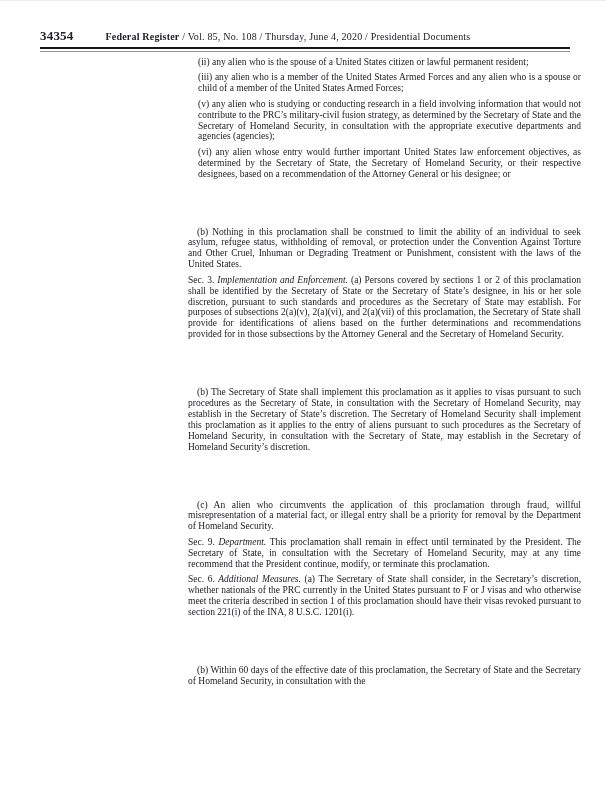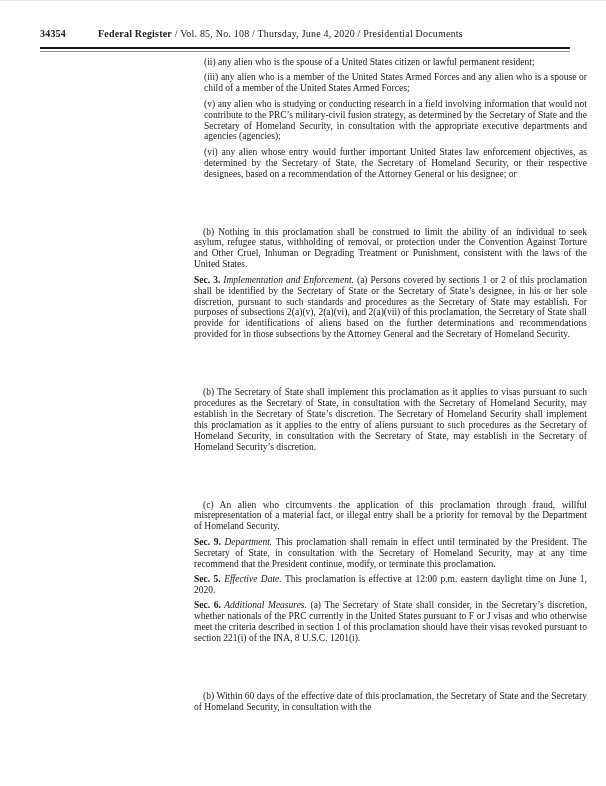--- a/index.html
+++ b/index.html
@@ -21,21 +21,21 @@
     position: absolute;
     left: 40px;
     top: 27px;
     width: 530px;
     font-size: 10px;
     white-space: nowrap;
     letter-spacing: 0.2px;
   }
   .pagenum {
     font-weight: bold;
-    font-size: 10px;
+    font-size: 13px;
     margin-right: 32px;
   }
   .journal b {
     font-weight: bold;
   }
   .rule-thick {
     position: absolute;
     left: 40px;
     top: 46px;
     width: 530px;
@@ -45,39 +45,39 @@
   .rule-thin {
     position: absolute;
     left: 40px;
     top: 50px;
     width: 530px;
     height: 1px;
     background: #8f8f94;
   }
   .body-col {
     position: absolute;
-    left: 194px;
+    left: 188px;
     top: 56px;
     width: 393px;
     font-size: 9.5px;
     line-height: 10.9px;
     text-align: justify;
   }
   .body-col p {
     margin: 0 0 4.5px 0;
   }
   .body-col p.item {
     margin-left: 10px;
   }
   .body-col p.para {
     text-indent: 9px;
     margin-top: 47px;
   }
   .body-col p.sec b {
-    font-weight: bold;
+    font-weight: normal;
   }
   .body-col p.sec i {
     font-style: italic;
   }
 </style>
 </head>
 <body>
 
 <div class="page">
 
@@ -91,18 +91,17 @@
   <main class="body-col" id="content">
       <p class="item">(ii) any alien who is the spouse of a United States citizen or lawful permanent resident;</p>
       <p class="item">(iii) any alien who is a member of the United States Armed Forces and any alien who is a spouse or child of a member of the United States Armed Forces;</p>
       <p class="item">(v) any alien who is studying or conducting research in a field involving information that would not contribute to the PRC’s military-civil fusion strategy, as determined by the Secretary of State and the Secretary of Homeland Security, in consultation with the appropriate executive departments and agencies (agencies);</p>
       <p class="item">(vi) any alien whose entry would further important United States law enforcement objectives, as determined by the Secretary of State, the Secretary of Homeland Security, or their respective designees, based on a recommendation of the Attorney General or his designee; or</p>
       <p class="para">(b) Nothing in this proclamation shall be construed to limit the ability of an individual to seek asylum, refugee status, withholding of removal, or protection under the Convention Against Torture and Other Cruel, Inhuman or Degrading Treatment or Punishment, consistent with the laws of the United States.</p>
       <p class="sec"><b>Sec. 3.</b> <i>Implementation and Enforcement.</i> <span>(a) Persons covered by sections 1 or 2 of this proclamation shall be identified by the Secretary of State or the Secretary of State’s designee, in his or her sole discretion, pursuant to such standards and procedures as the Secretary of State may establish. For purposes of subsections 2(a)(v), 2(a)(vi), and 2(a)(vii) of this proclamation, the Secretary of State shall provide for identifications of aliens based on the further determinations and recommendations provided for in those subsections by the Attorney General and the Secretary of Homeland Security.</span></p>
       <p class="para">(b) The Secretary of State shall implement this proclamation as it applies to visas pursuant to such procedures as the Secretary of State, in consultation with the Secretary of Homeland Security, may establish in the Secretary of State’s discretion. The Secretary of Homeland Security shall implement this proclamation as it applies to the entry of aliens pursuant to such procedures as the Secretary of Homeland Security, in consultation with the Secretary of State, may establish in the Secretary of Homeland Security’s discretion.</p>
       <p class="para">(c) An alien who circumvents the application of this proclamation through fraud, willful misrepresentation of a material fact, or illegal entry shall be a priority for removal by the Department of Homeland Security.</p>
       <p class="sec"><b>Sec. 9.</b> <i>Department.</i> <span>This proclamation shall remain in effect until terminated by the President. The Secretary of State, in consultation with the Secretary of Homeland Security, may at any time recommend that the President continue, modify, or terminate this proclamation.</span></p>
-      <p class="sec"><b>Sec. 5.</b> <i>Effective Date.</i> <span>This proclamation is effective at 12:00 p.m. eastern daylight time on June 1, 2020.</span></p>
       <p class="sec"><b>Sec. 6.</b> <i>Additional Measures.</i> <span>(a) The Secretary of State shall consider, in the Secretary’s discretion, whether nationals of the PRC currently in the United States pursuant to F or J visas and who otherwise meet the criteria described in section 1 of this proclamation should have their visas revoked pursuant to section 221(i) of the INA, 8 U.S.C. 1201(i).</span></p>
       <p class="para">(b) Within 60 days of the effective date of this proclamation, the Secretary of State and the Secretary of Homeland Security, in consultation with the</p>
     </main>
 
 </div>
 
 </body></html>

